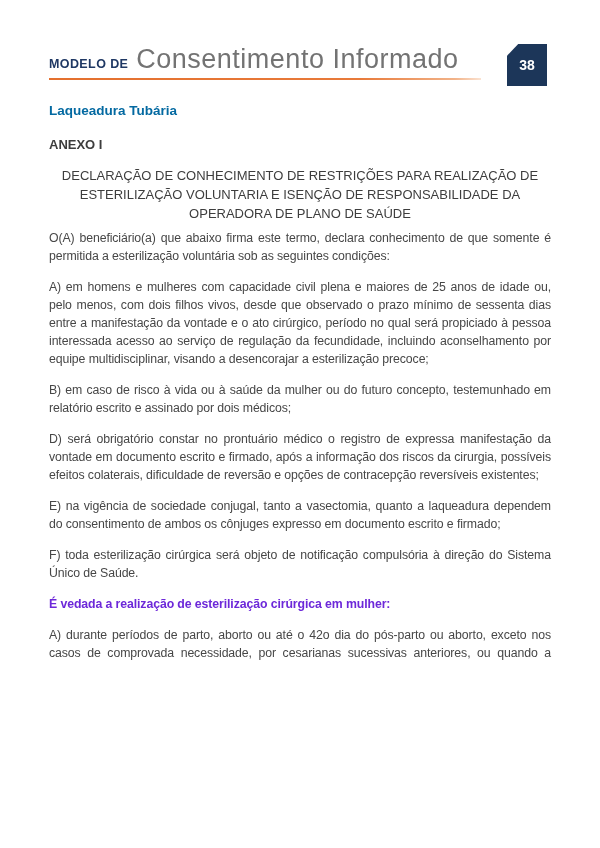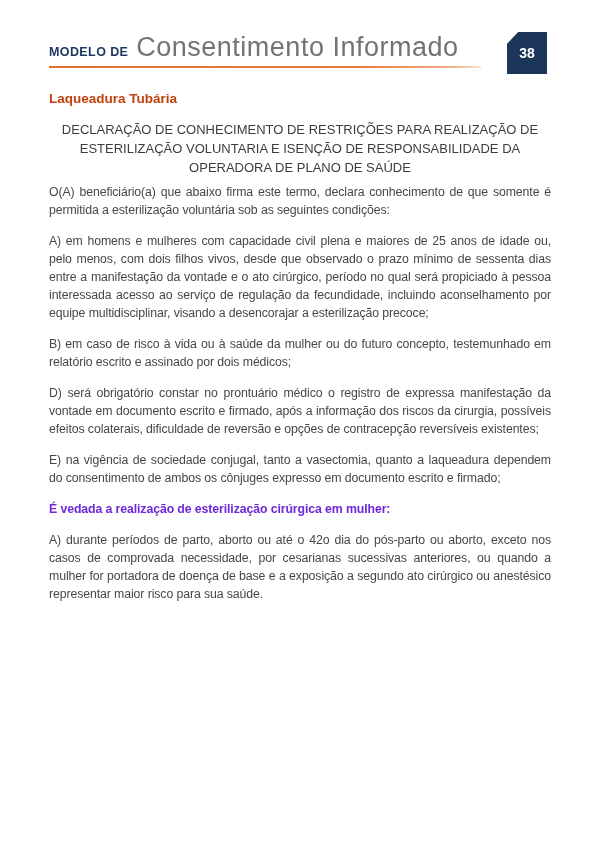--- a/index.html
+++ b/index.html
@@ -1,21 +1,21 @@
 <!DOCTYPE html>
 <html lang="pt"><head>
 <meta charset="utf-8">
 <style>
   * { margin: 0; padding: 0; box-sizing: border-box; }
   html, body { background: #ffffff; }
   .page {
     position: relative;
     width: 600px;
     height: 648px;
-    margin: 0 auto;
+    margin: 12px auto;
     background: #ffffff;
     font-family: "Liberation Sans", sans-serif;
     padding: 32px 49px 0 49px;
     overflow: hidden;
   }
 
   
   .header-row {
     display: flex;
     justify-content: space-between;
@@ -59,21 +59,21 @@
     color: #ffffff;
     font-size: 14px;
     font-weight: 700;
   }
 
   
   .section-title {
     margin-top: 17px;
     font-size: 13.5px;
     font-weight: 700;
-    color: #c2410c;
+    color: #0369a1;
   }
   .annex-label {
     margin-top: 19px;
     font-size: 13px;
     font-weight: 700;
     color: #3d3d3d;
   }
   .doc-title {
     margin-top: 14px;
     text-align: center;
@@ -114,31 +114,33 @@
       <div class="orange-rule"></div>
     </div>
     <div class="page-badge">
       <span>38</span>
     </div>
   </header>
 
   <main>
     <h2 class="section-title">Laqueadura Tubária</h2>
 
+    <h3 class="annex-label">ANEXO I</h3>
 
     <h4 class="doc-title">
       <div>DECLARAÇÃO DE CONHECIMENTO DE RESTRIÇÕES PARA REALIZAÇÃO DE</div>
       <div>ESTERILIZAÇÃO VOLUNTARIA E ISENÇÃO DE RESPONSABILIDADE DA</div>
       <div>OPERADORA DE PLANO DE SAÚDE</div>
     </h4>
 
     <div class="body-text">
       <p class="first">O(A) beneficiário(a) que abaixo firma este termo, declara conhecimento de que somente é permitida a esterilização voluntária sob as seguintes condições:</p>
       <p>A) em homens e mulheres com capacidade civil plena e maiores de 25 anos de idade ou, pelo menos, com dois filhos vivos, desde que observado o prazo mínimo de sessenta dias entre a manifestação da vontade e o ato cirúrgico, período no qual será propiciado à pessoa interessada acesso ao serviço de regulação da fecundidade, incluindo aconselhamento por equipe multidisciplinar, visando a desencorajar a esterilização precoce;</p>
       <p>B) em caso de risco à vida ou à saúde da mulher ou do futuro concepto, testemunhado em relatório escrito e assinado por dois médicos;</p>
       <p>D) será obrigatório constar no prontuário médico o registro de expressa manifestação da vontade em documento escrito e firmado, após a informação dos riscos da cirurgia, possíveis efeitos colaterais, dificuldade de reversão e opções de contracepção reversíveis existentes;</p>
       <p>E) na vigência de sociedade conjugal, tanto a vasectomia, quanto a laqueadura dependem do consentimento de ambos os cônjuges expresso em documento escrito e firmado;</p>
+      <p>F) toda esterilização cirúrgica será objeto de notificação compulsória à direção do Sistema Único de Saúde.</p>
       <p class="subhead">É vedada a realização de esterilização cirúrgica em mulher:</p>
       <p>A) durante períodos de parto, aborto ou até o 42o dia do pós-parto ou aborto, exceto nos casos de comprovada necessidade, por cesarianas sucessivas anteriores, ou quando a mulher for portadora de doença de base e a exposição a segundo ato cirúrgico ou anestésico representar maior risco para sua saúde.</p>
     </div>
   </main>
 
 </div>
 
 </body></html>

